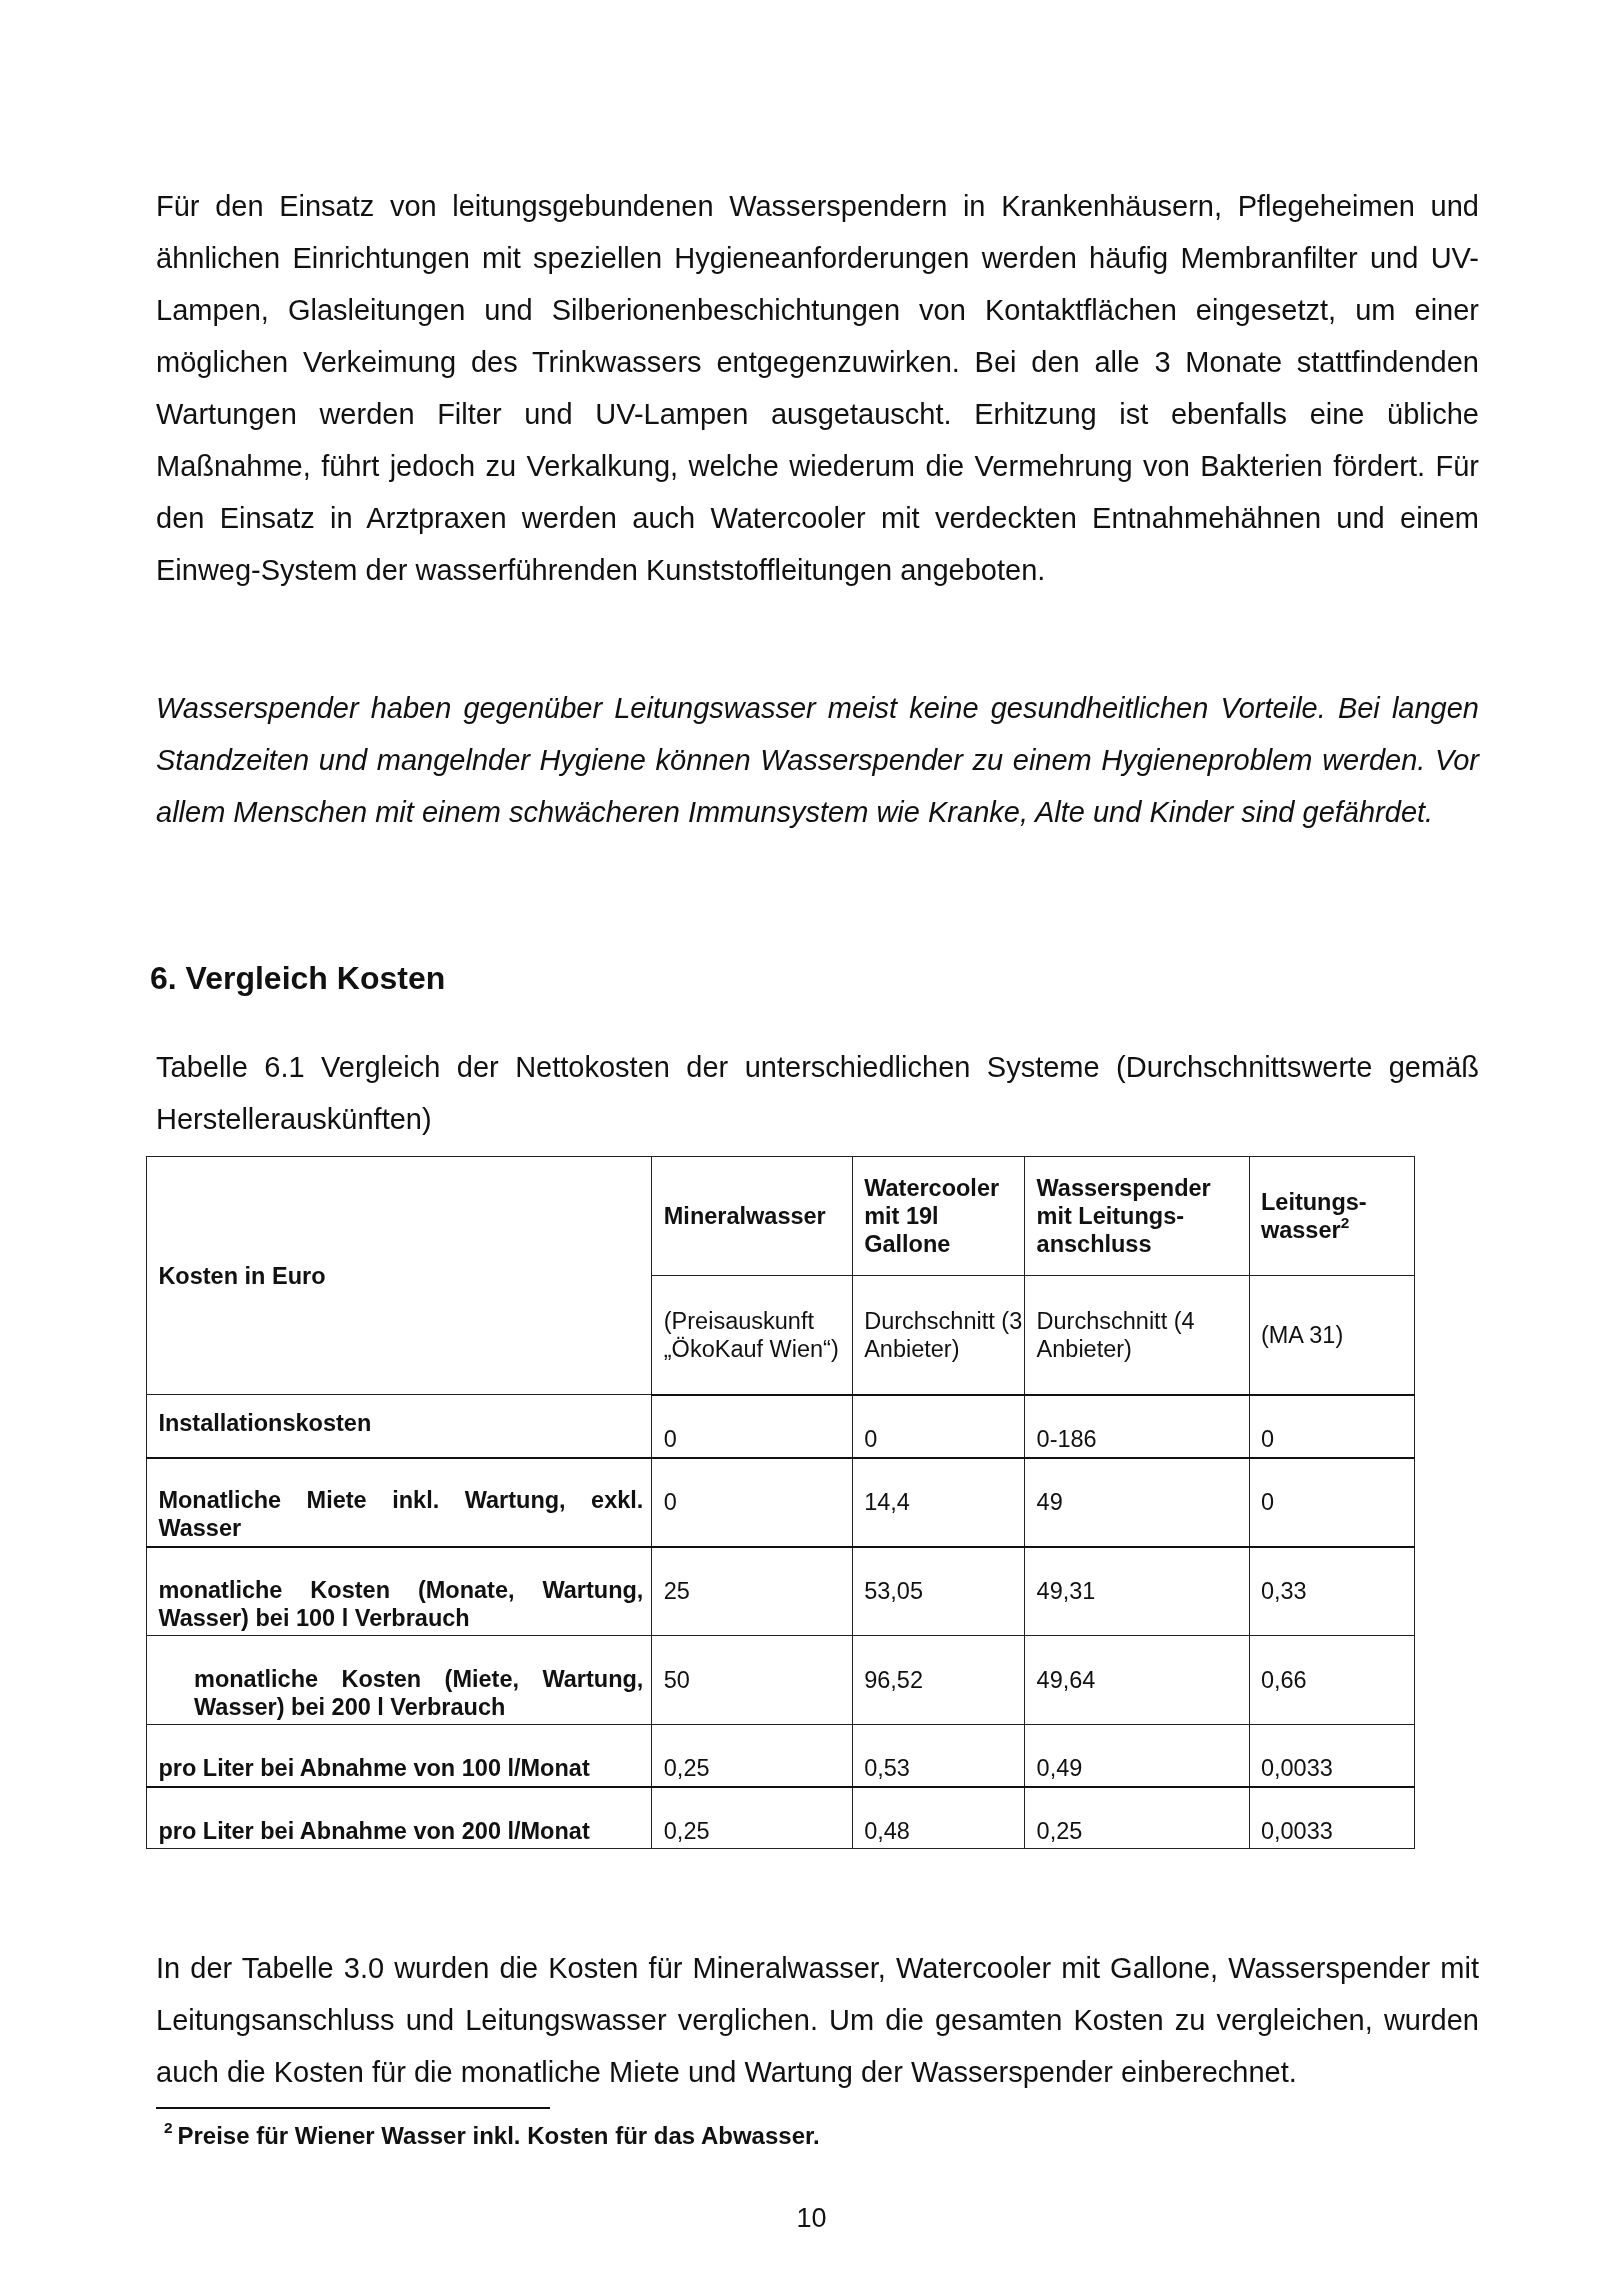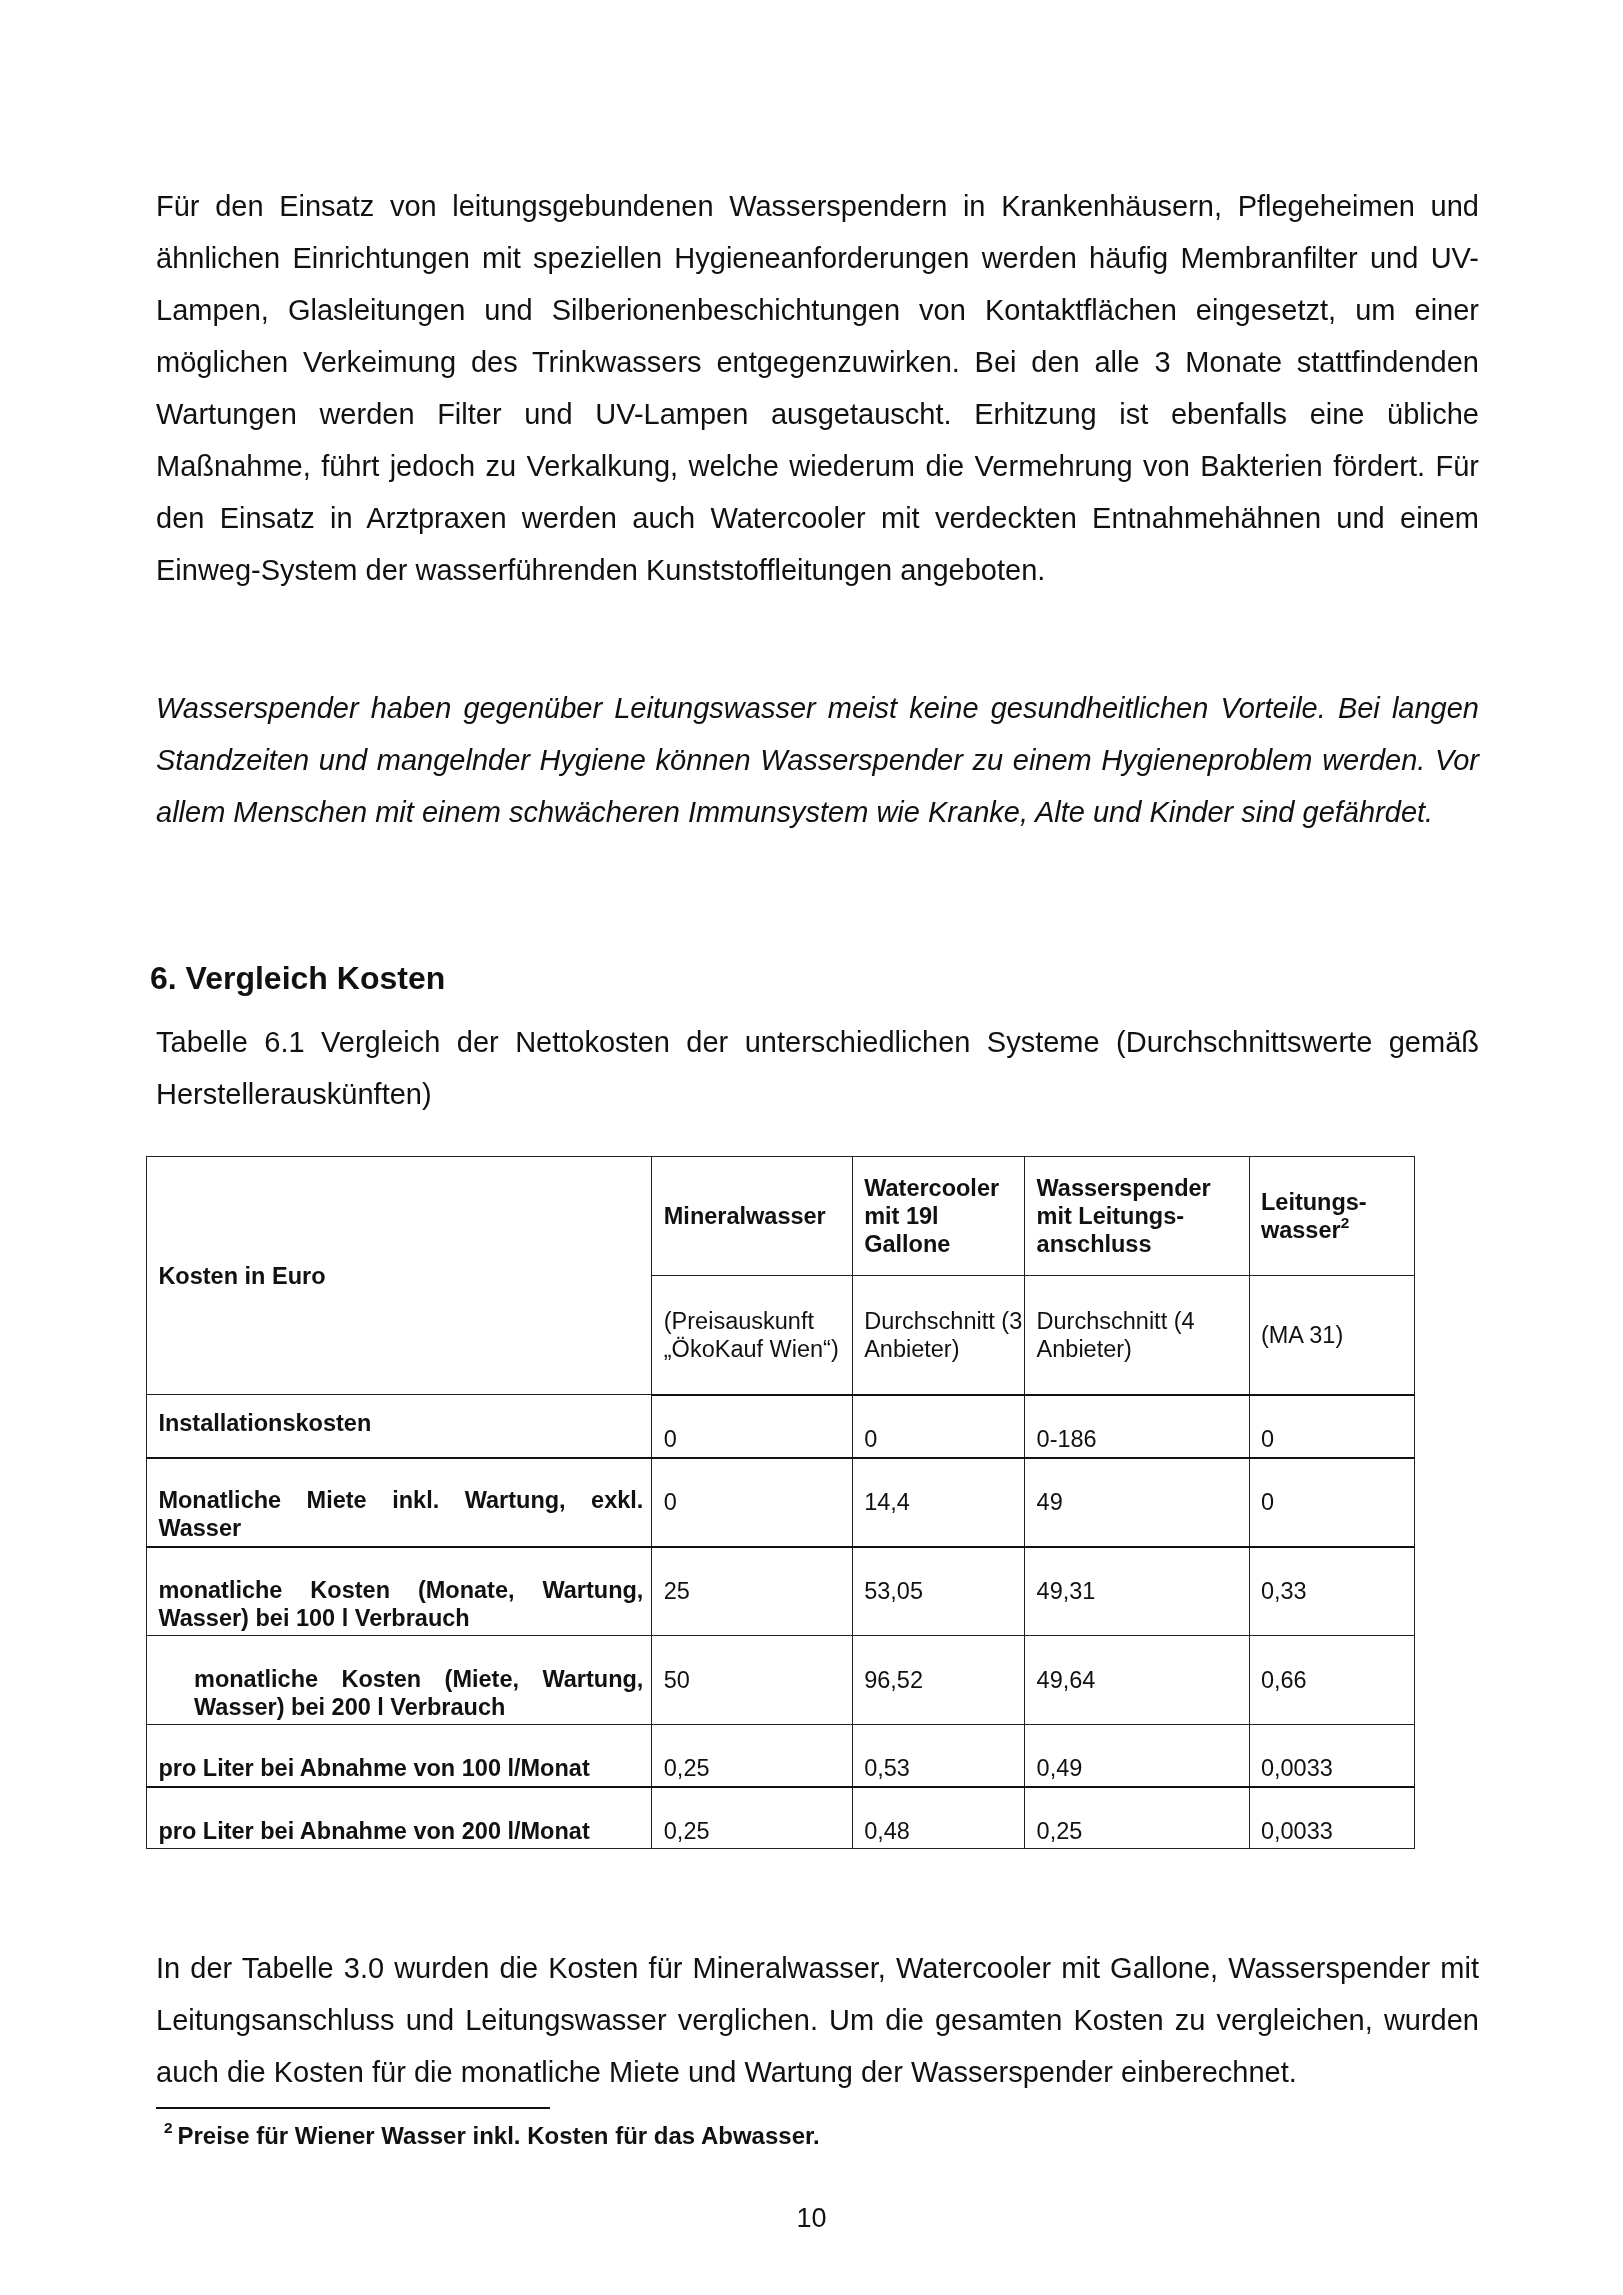--- a/index.html
+++ b/index.html
@@ -5,21 +5,21 @@
   html, body { margin: 0; padding: 0; background: #ffffff; }
   body { width: 1623px; height: 2295px; position: relative; overflow: hidden;
          font-family: "Liberation Sans", sans-serif; color: #111; }
   .page { position: absolute; left: 0; top: 0; width: 1623px; height: 2295px; }
   .para { position: absolute; left: 156px; width: 1323px; font-size: 29px;
           line-height: 52px; text-align: justify; margin: 0; }
   #p1 { top: 180px; }
   #p2 { top: 682px; font-style: italic; }
   .heading { position: absolute; left: 146px; top: 956px; font-size: 32px;
              font-weight: bold; margin: 4px; }
-  .caption { position: absolute; left: 156px; top: 1016px; width: 1323px;
+  .caption { position: absolute; left: 156px; top: 1041px; width: 1323px;
              font-size: 29px; line-height: 52px; text-align: justify; margin: 0; }
   table.cost { position: absolute; left: 146px; top: 1156px; border-collapse: collapse;
                font-size: 23.5px; }
   table.cost td { border: 1.2px solid #222; padding: 0 0 0 11.4px; vertical-align: middle;
                   line-height: 28px; }
   table.cost td.label { font-weight: bold; text-align: justify; text-align-last: left; padding-right: 8px; }
   table.cost td.hdr { font-weight: bold; }
   table.cost tr.thick td { border-bottom: 2.4px solid #111; }
   .c0 { width: 493px; } .c1 { width: 188px; } .c2 { width: 160px; }
   .c3 { width: 212px; } .c4 { width: 153px; }

